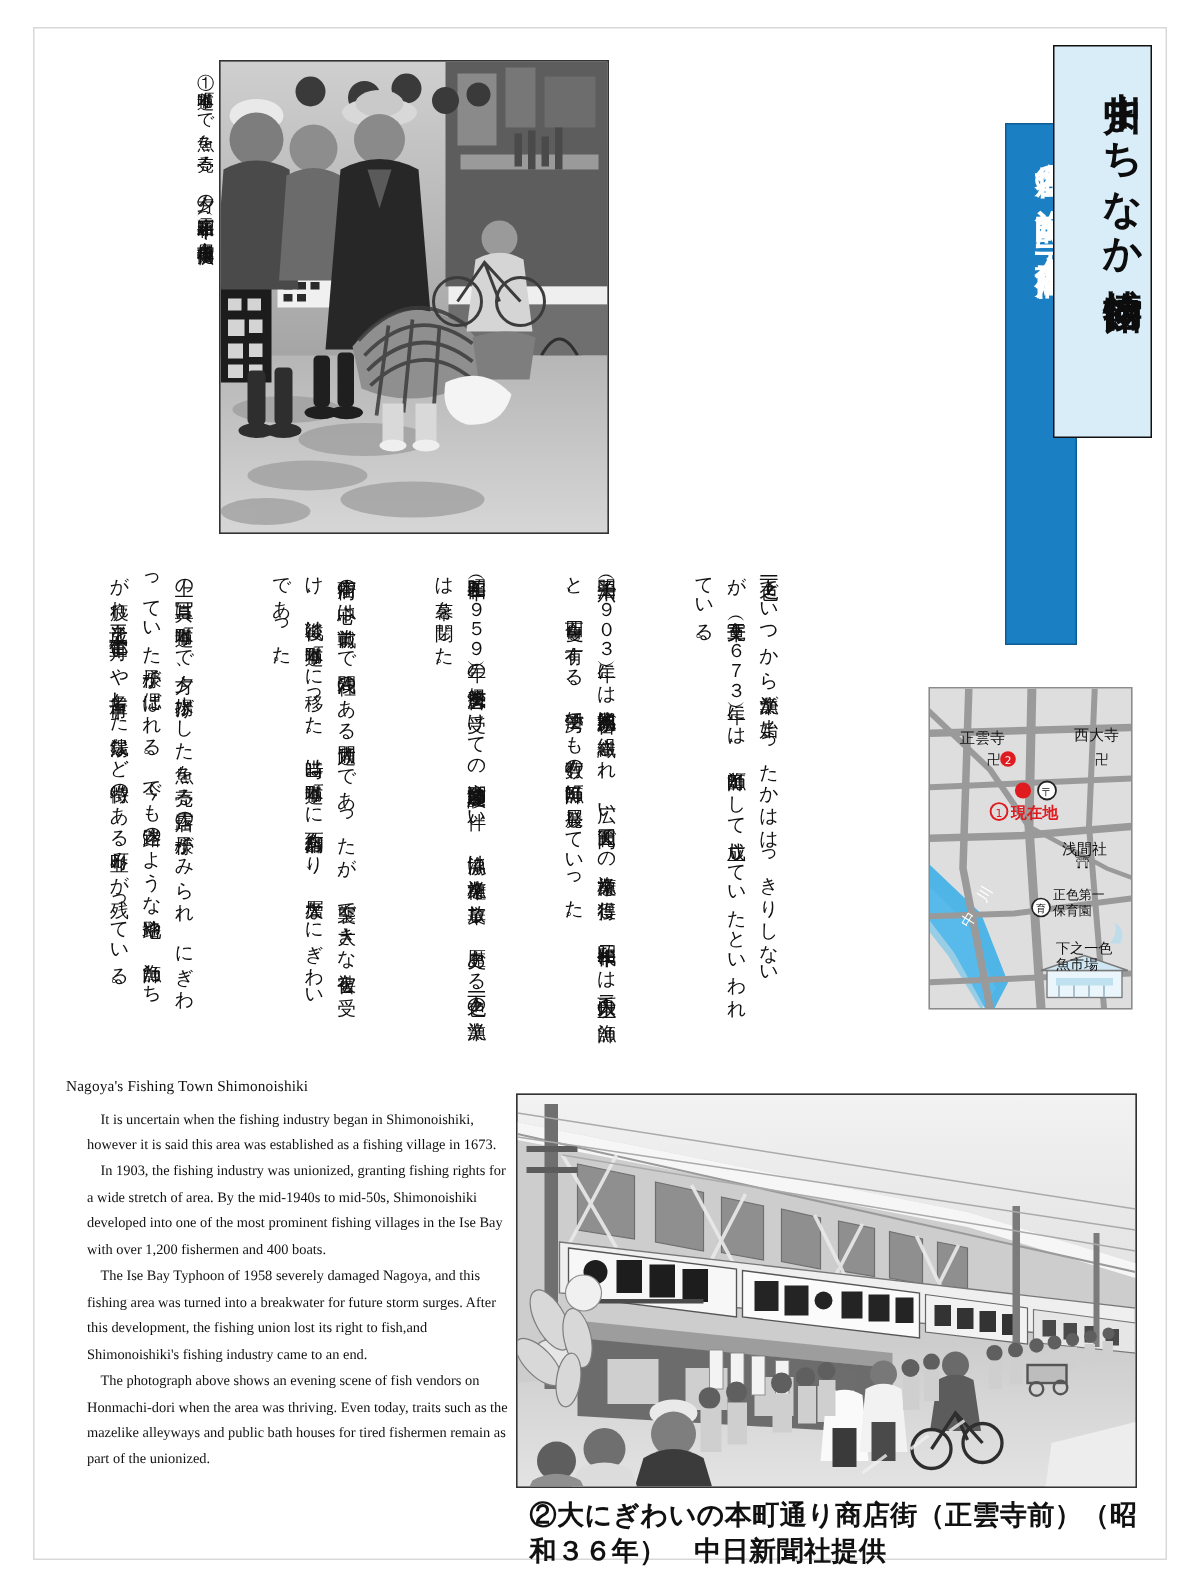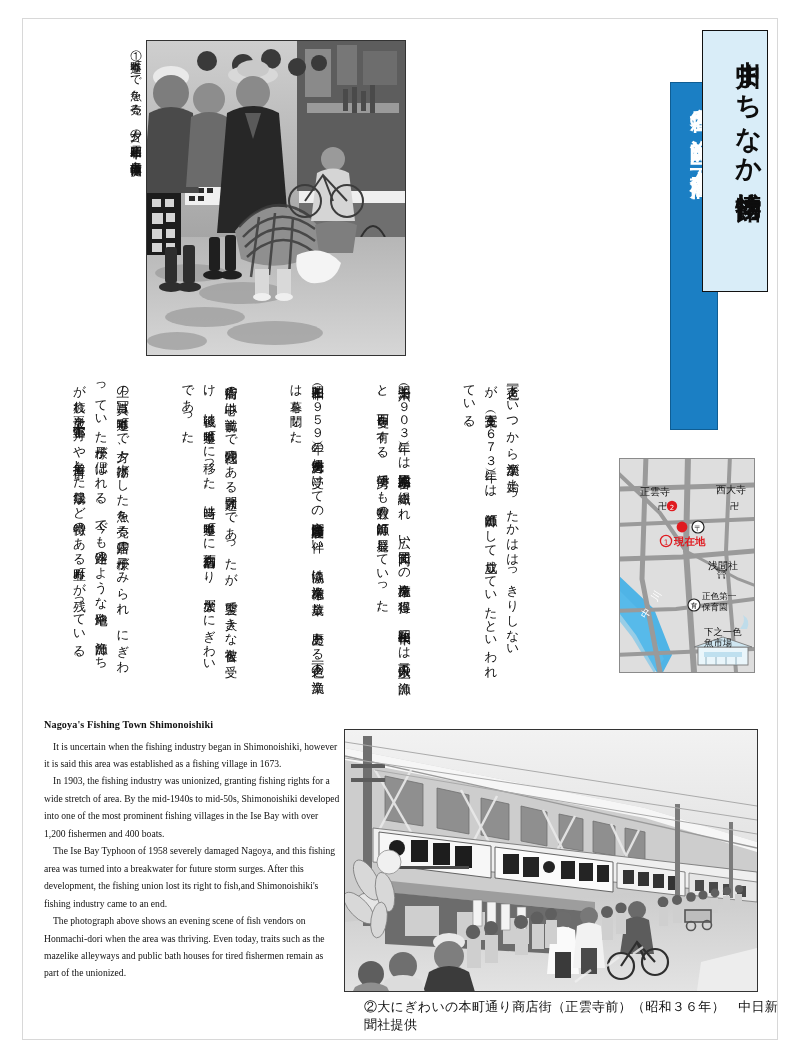--- a/index.html
+++ b/index.html
@@ -131,42 +131,43 @@
     left:44px; top:716px;
     width:296px;
     font-size:9.6px;
     line-height:1.82;
     color:#111;
     font-family:"Liberation Serif","DejaVu Serif",serif;
   }
   .english h2{
     margin:0 0 3px 0;
     font-size:10.2px;
-    font-weight:700;
+    font-weight:400;
     letter-spacing:0.1px;
   }
-  .english p{margin:0 0 0 0;text-indent:9px;}
+  .english p{margin:0 0 0 14px;text-indent:9px;}
 
   
   .photo-bottom{
     position:absolute;
     left:344px; top:729px;
     width:414px; height:263px;
     border:1px solid #333;
     box-sizing:border-box;
     overflow:hidden;
     background:#909090;
   }
   .caption-bottom{
     position:absolute;
-    left:364px; top:998px;
+    left:353px; top:998px;
     width:420px;
-    font-size:13px;
+    font-size:18px;
     letter-spacing:0.3px;
     color:#111;
+    font-weight:bold;
   }
 </style>
 </head>
 <body>
 
 <div class="page">
 
   <div class="page-frame"></div>
 
   <div class="photo-top">

